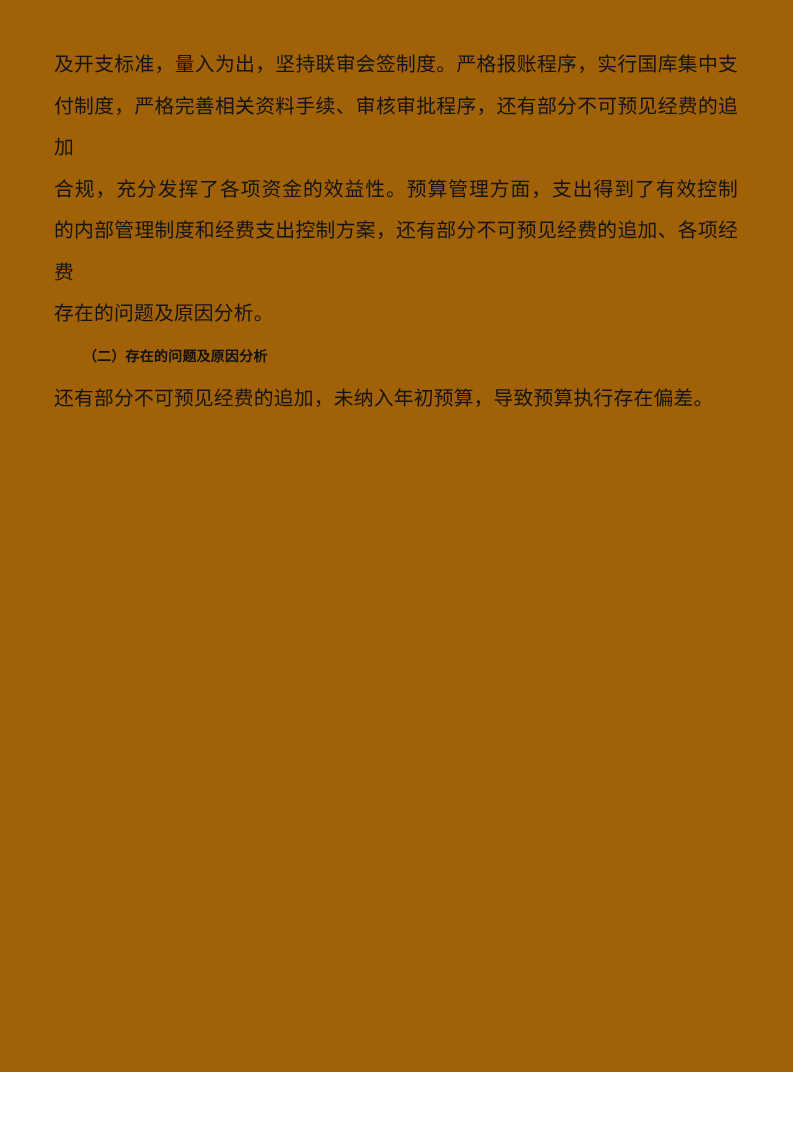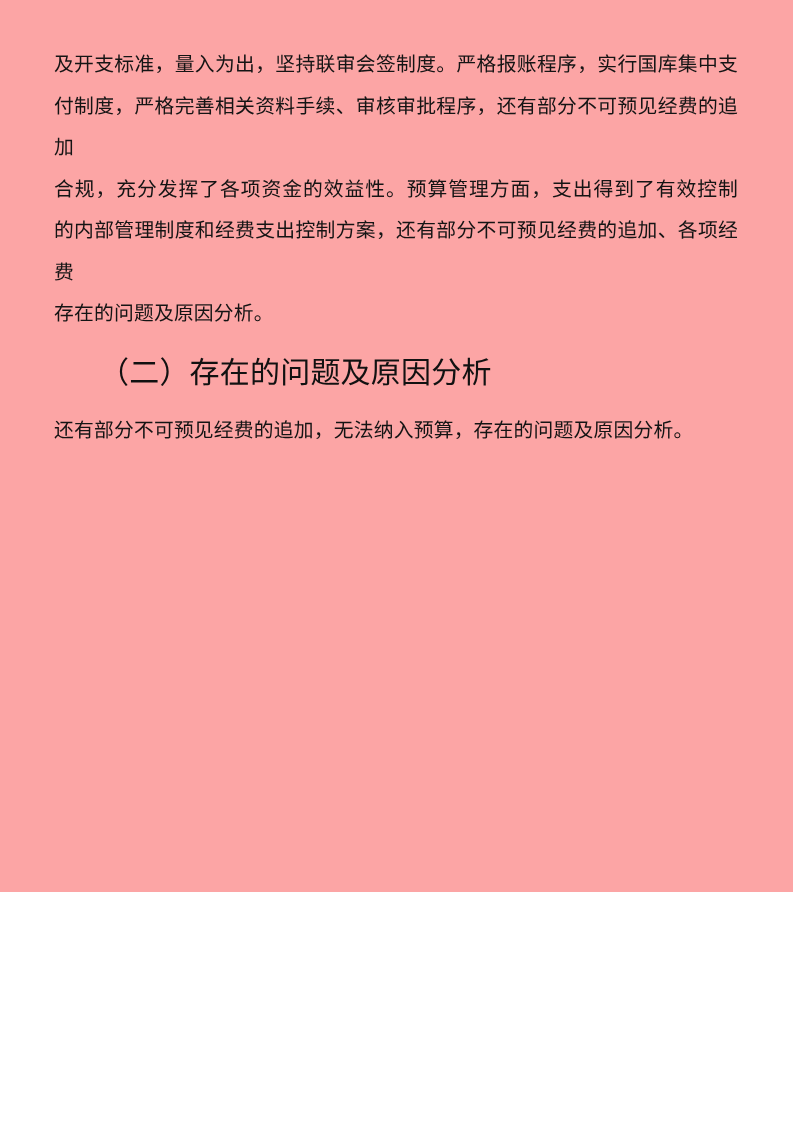--- a/index.html
+++ b/index.html
@@ -3,22 +3,22 @@
 <meta charset="utf-8">
 <style>
   html, body {
     margin: 0;
     padding: 0;
     background: #ffffff;
   }
   .page {
     position: relative;
     width: 793px;
-    height: 892px;
-    background: #fca5a5;
+    height: 1072px;
+    background: #a16207;
     overflow: hidden;
     font-family: "Liberation Serif", "DejaVu Serif", serif;
     color: #141414;
   }
   .content {
     position: absolute;
     left: 54px;
     top: 44px;
     width: 684px;
   }
@@ -33,25 +33,25 @@
   }
   
   .fill {
     text-align: justify;
     text-align-last: justify;
   }
   .indent-para {
     text-indent: 34px;
   }
   .heading {
-    margin: 17px;
+    margin: 1px;
     padding: 0;
-    font-size: 30px;
+    font-size: 14px;
     line-height: 41.5px;
-    font-weight: 400;
+    font-weight: 700;
     text-indent: 28px;
     letter-spacing: 0.2px;
     color: #111111;
   }
 </style>
 </head>
 <body>
 
 <div class="page">
   <div class="content">
@@ -62,16 +62,16 @@
 
     <p class="line fill">合规，充分发挥了各项资金的效益性。预算管理方面，支出得到了有效控制</p>
 
     <p class="line fill">的内部管理制度和经费支出控制方案，还有部分不可预见经费的追加、各项经费</p>
 
     <p class="line">存在的问题及原因分析。</p>
 
     <h3 class="heading">（二）存在的问题及原因分析</h3>
 
 
-    <p class="line">还有部分不可预见经费的追加，无法纳入预算，存在的问题及原因分析。</p>
+    <p class="line">还有部分不可预见经费的追加，未纳入年初预算，导致预算执行存在偏差。</p>
 
   </div>
 </div>
 
 </body></html>

